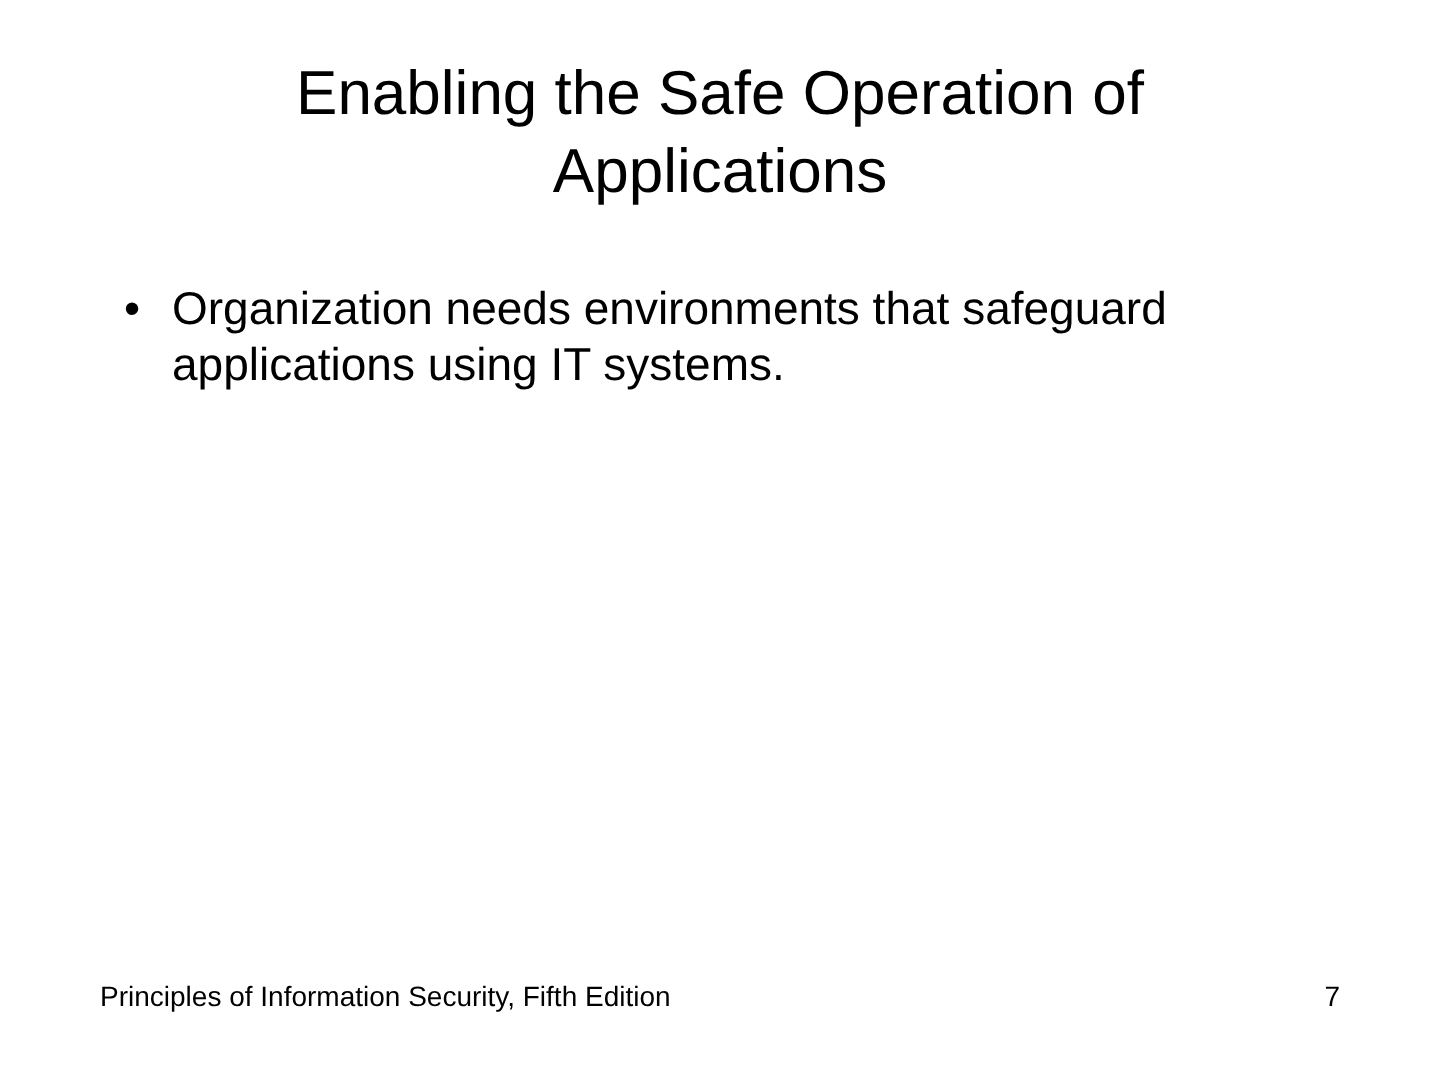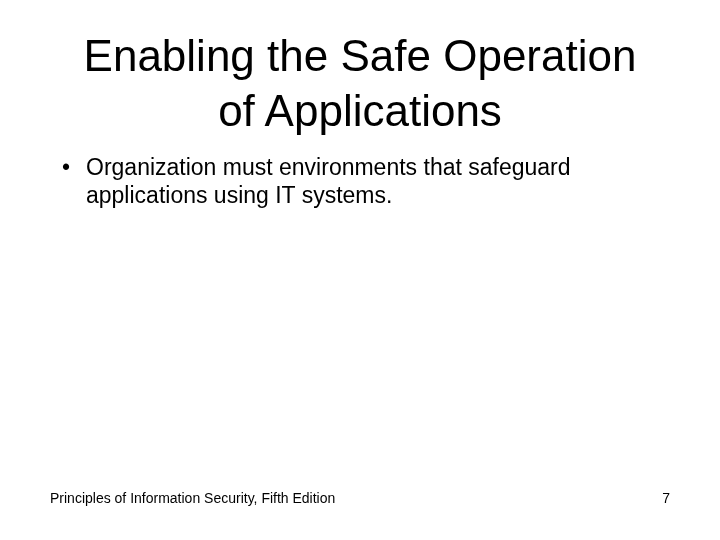--- a/index.html
+++ b/index.html
@@ -17,25 +17,25 @@
       overflow: hidden;
     }
     .slide {
       width: 100%;
       height: 100%;
       padding: 28px 50px 30px 50px;
       display: flex;
       flex-direction: column;
     }
     .title {
-      font-size: 44px;
+      font-size: 31px;
       font-weight: normal;
       text-align: center;
       line-height: 1.25;
-      margin-bottom: 15px;
+      margin-bottom: 34px;
       padding: 0 30px;
     }
     .content {
       flex: 1;
     }
     .bullet-list {
       list-style: none;
       padding-left: 8px;
     }
     .bullet-item {
@@ -66,20 +66,20 @@
       color: #000000;
     }
   </style>
 </head>
 <body>
 
 <div class="slide">
   <h1 class="title">Enabling the Safe Operation of Applications</h1>
   <div class="content">
     <ul class="bullet-list">
-      <li class="bullet-item">Organization must environments that safeguard applications using IT systems.</li>
+      <li class="bullet-item">Organization needs environments that safeguard applications using IT systems.</li>
     </ul>
   </div>
   <div class="footer">
     <span class="footer-left">Principles of Information Security, Fifth Edition</span>
     <span class="footer-right">7</span>
   </div>
 </div>
 
 </body></html>

